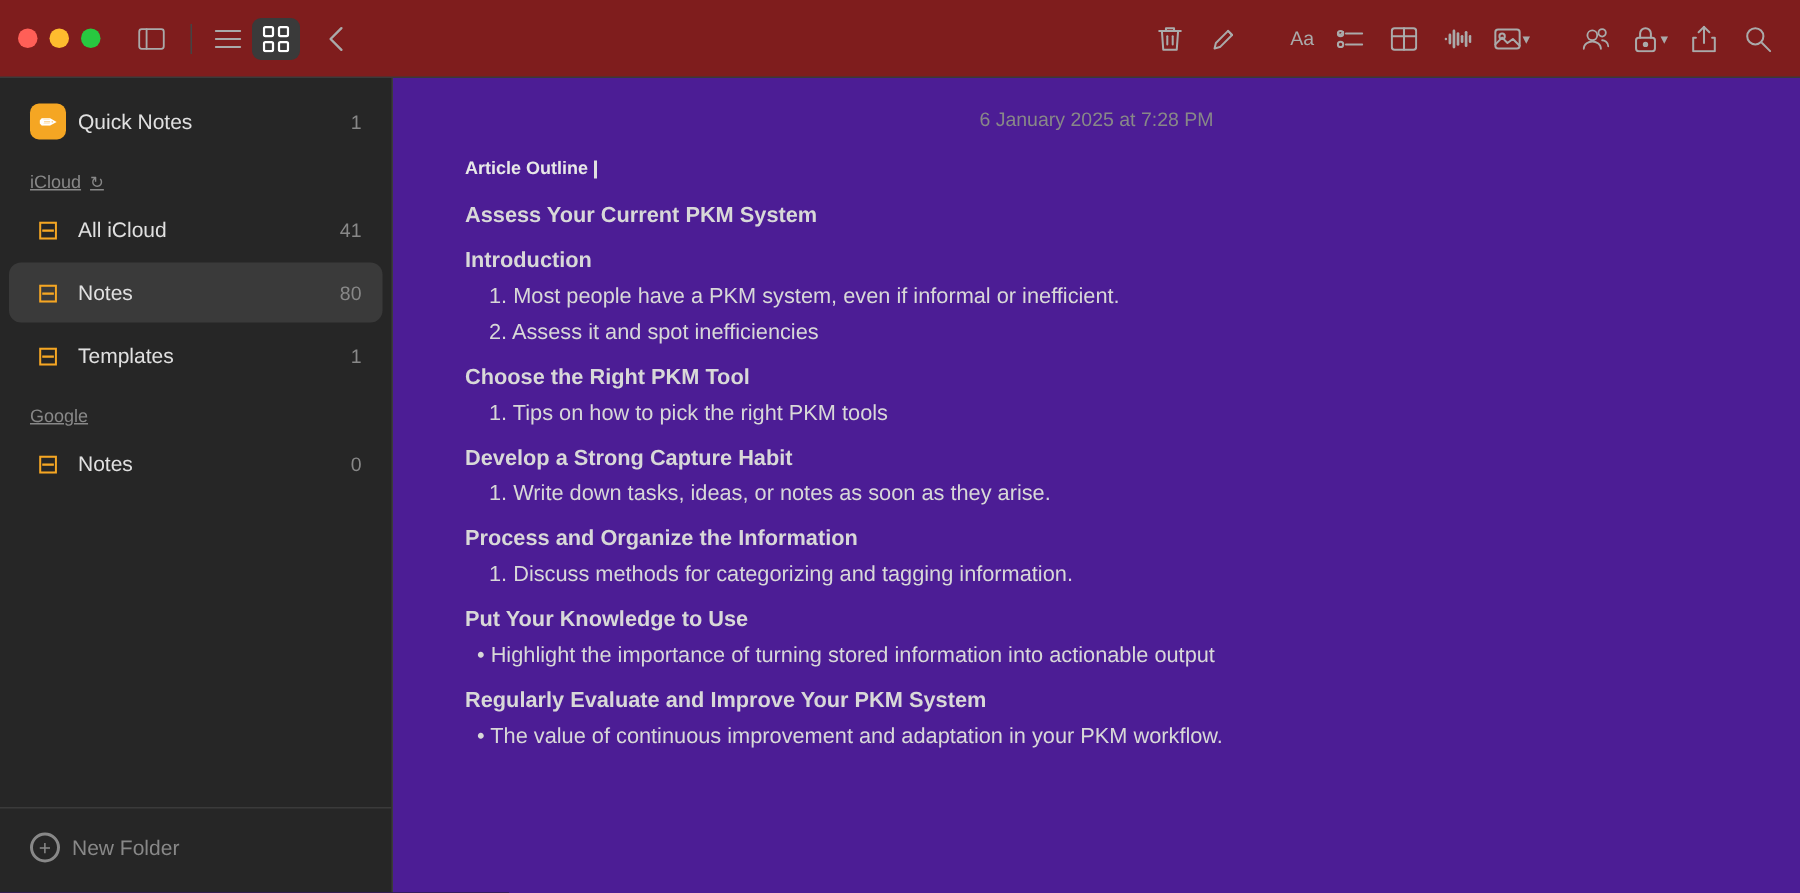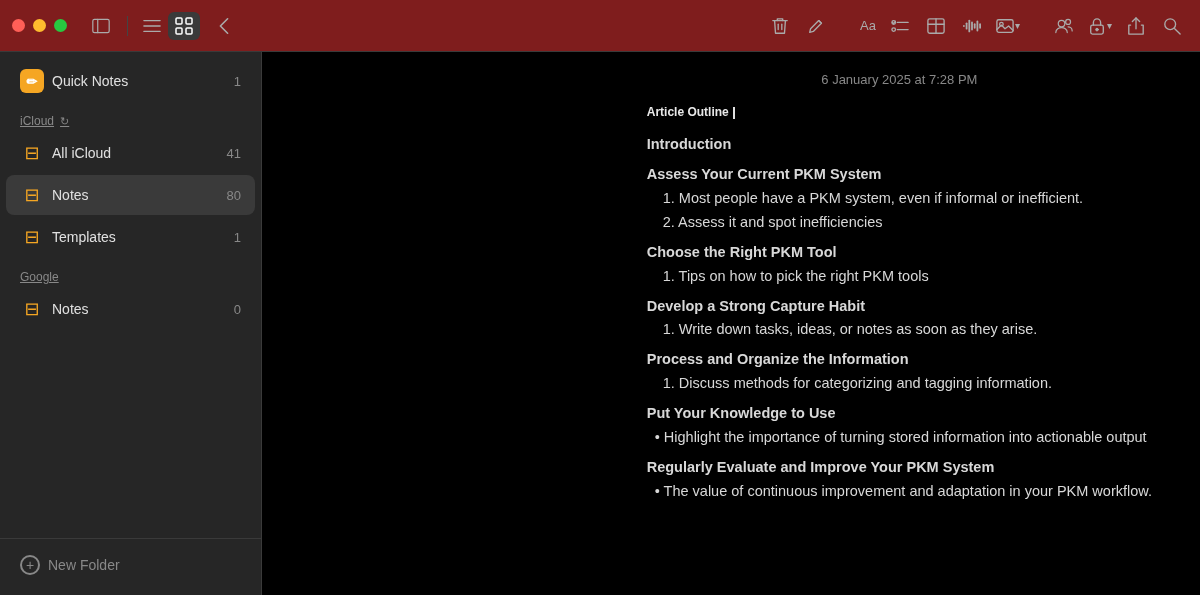--- a/index.html
+++ b/index.html
@@ -196,25 +196,24 @@
       align-items: center;
       justify-content: center;
       margin-right: 8px;
       font-size: 14px;
       line-height: 1;
     }
 
     
     .note-area {
       flex: 1;
-      background: #000000;
+      background: #4c1d95;
       display: flex;
       flex-direction: column;
       overflow: hidden;
-      align-items: flex-end;
     }
 
     .note-content {
       padding: 20px 48px;
       overflow-y: auto;
       flex: 1;
       color: #e0e0e0;
     }
 
     .note-date {
@@ -462,22 +461,22 @@
     </div>
   </div>
 
   <div class="note-area">
     <div class="note-content">
       <div class="note-date">6 January 2025 at 7:28 PM</div>
       <div class="note-title">
         <span>Article Outline</span><span style="border-right: 2px solid #e0e0e0; height: 1em; display: inline-block; margin-left: 1px; vertical-align: middle;">&nbsp;</span>
       </div>
       <div class="note-body">
+        <span class="section-title">Assess Your Current PKM System</span>
         <span class="section-title">Introduction</span>
-        <span class="section-title">Assess Your Current PKM System</span>
         <span class="list-item">1. Most people have a PKM system, even if informal or inefficient.</span>
         <span class="list-item">2. Assess it and spot inefficiencies</span>
         <span class="section-title">Choose the Right PKM Tool</span>
         <span class="list-item">1. Tips on how to pick the right PKM tools</span>
         <span class="section-title">Develop a Strong Capture Habit</span>
         <span class="list-item">1. Write down tasks, ideas, or notes as soon as they arise.</span>
         <span class="section-title">Process and Organize the Information</span>
         <span class="list-item">1. Discuss methods for categorizing and tagging information.</span>
         <span class="section-title">Put Your Knowledge to Use</span>
         <span class="bullet-item">• Highlight the importance of turning stored information into actionable output</span>

